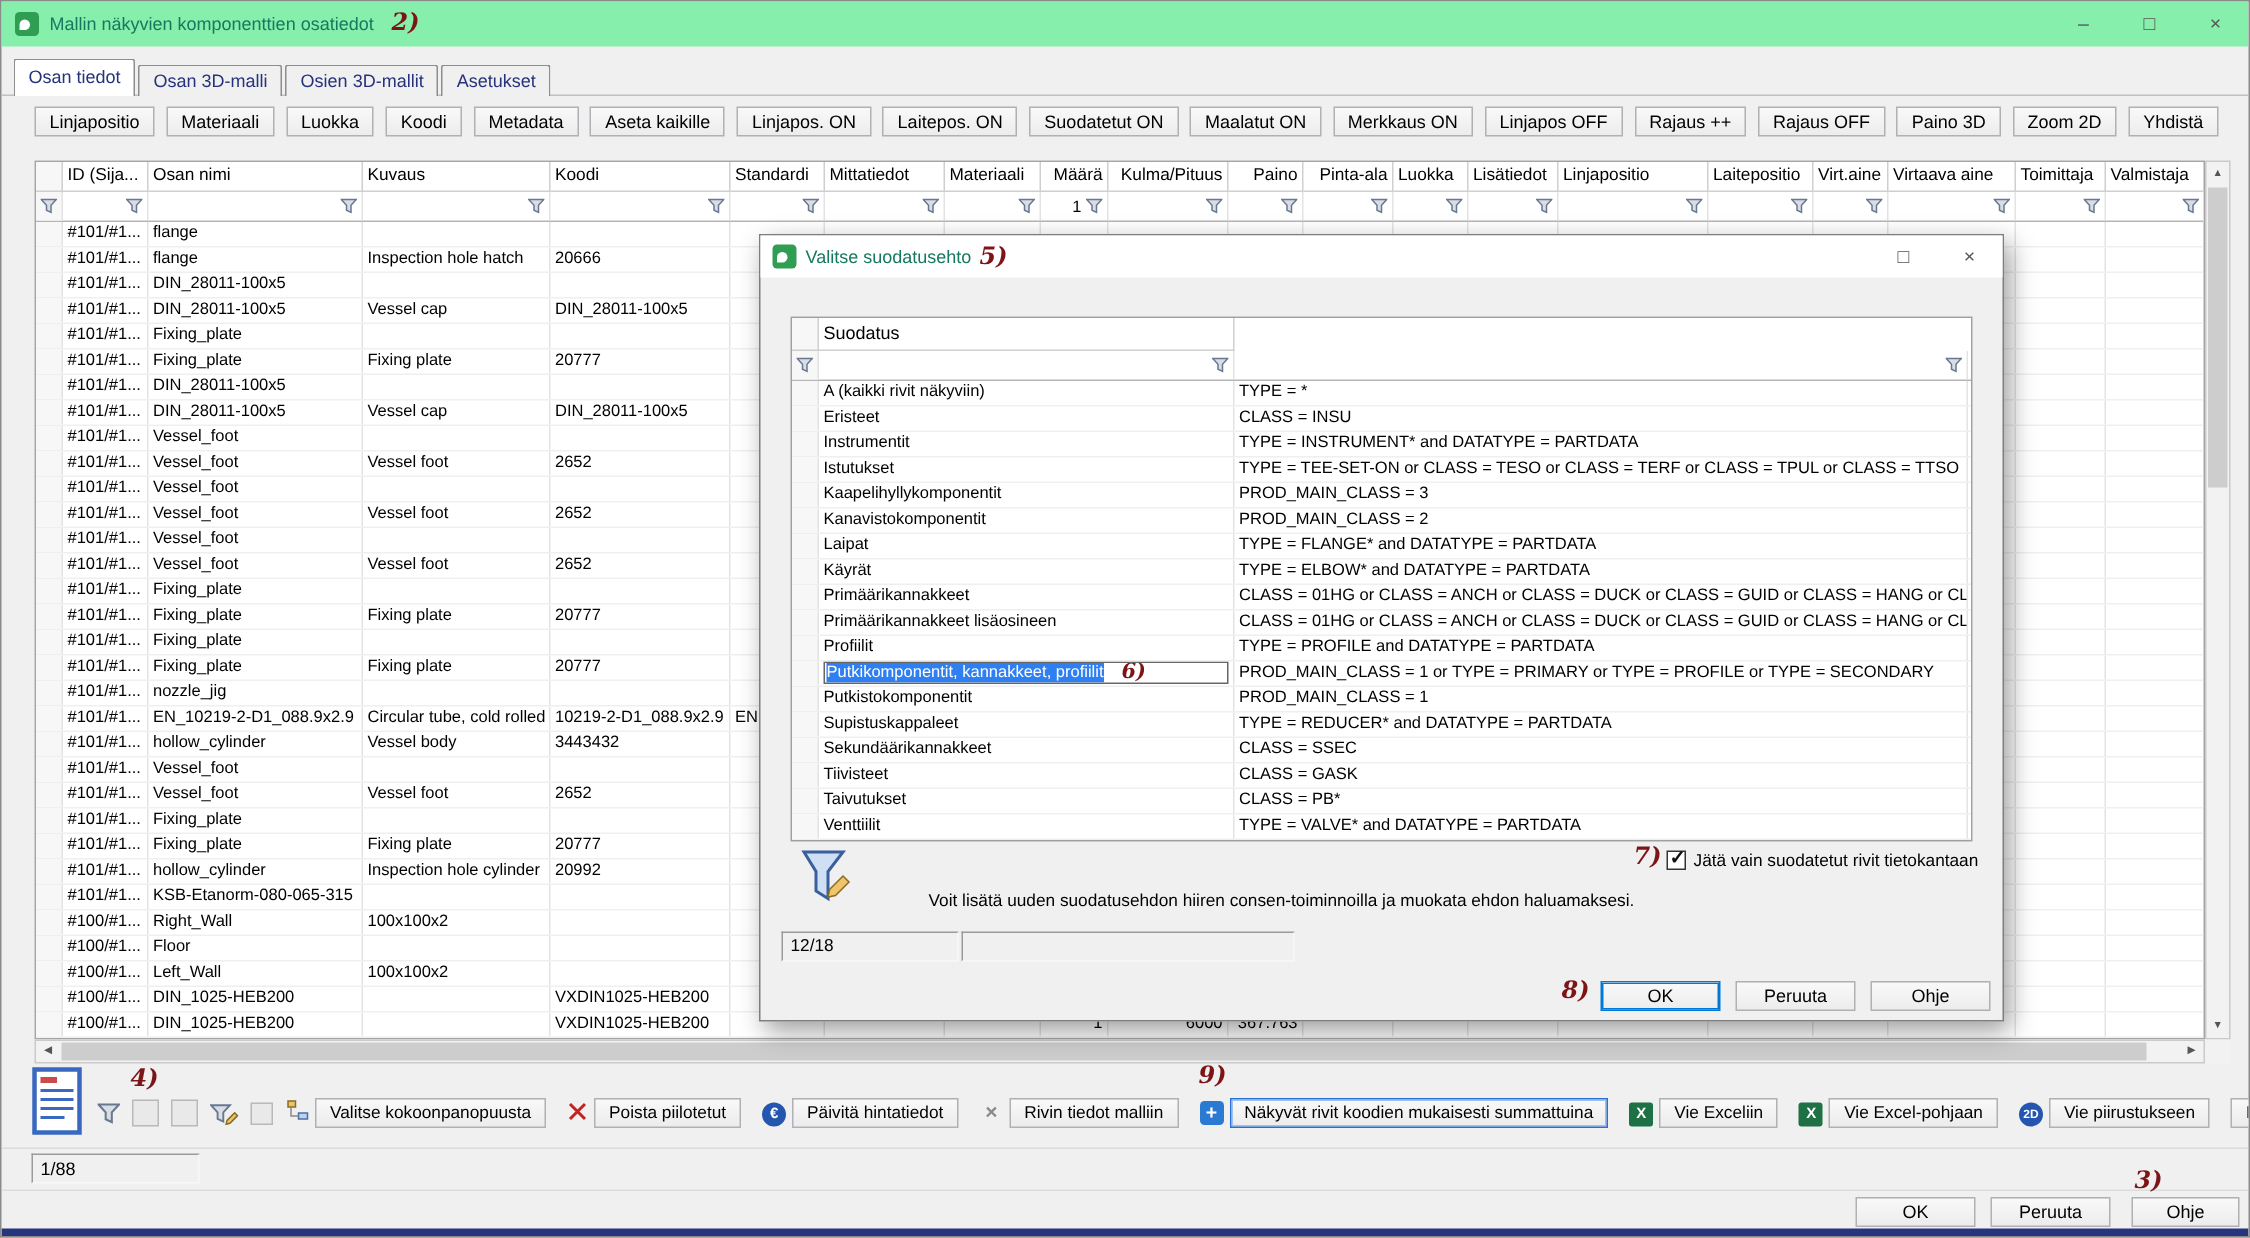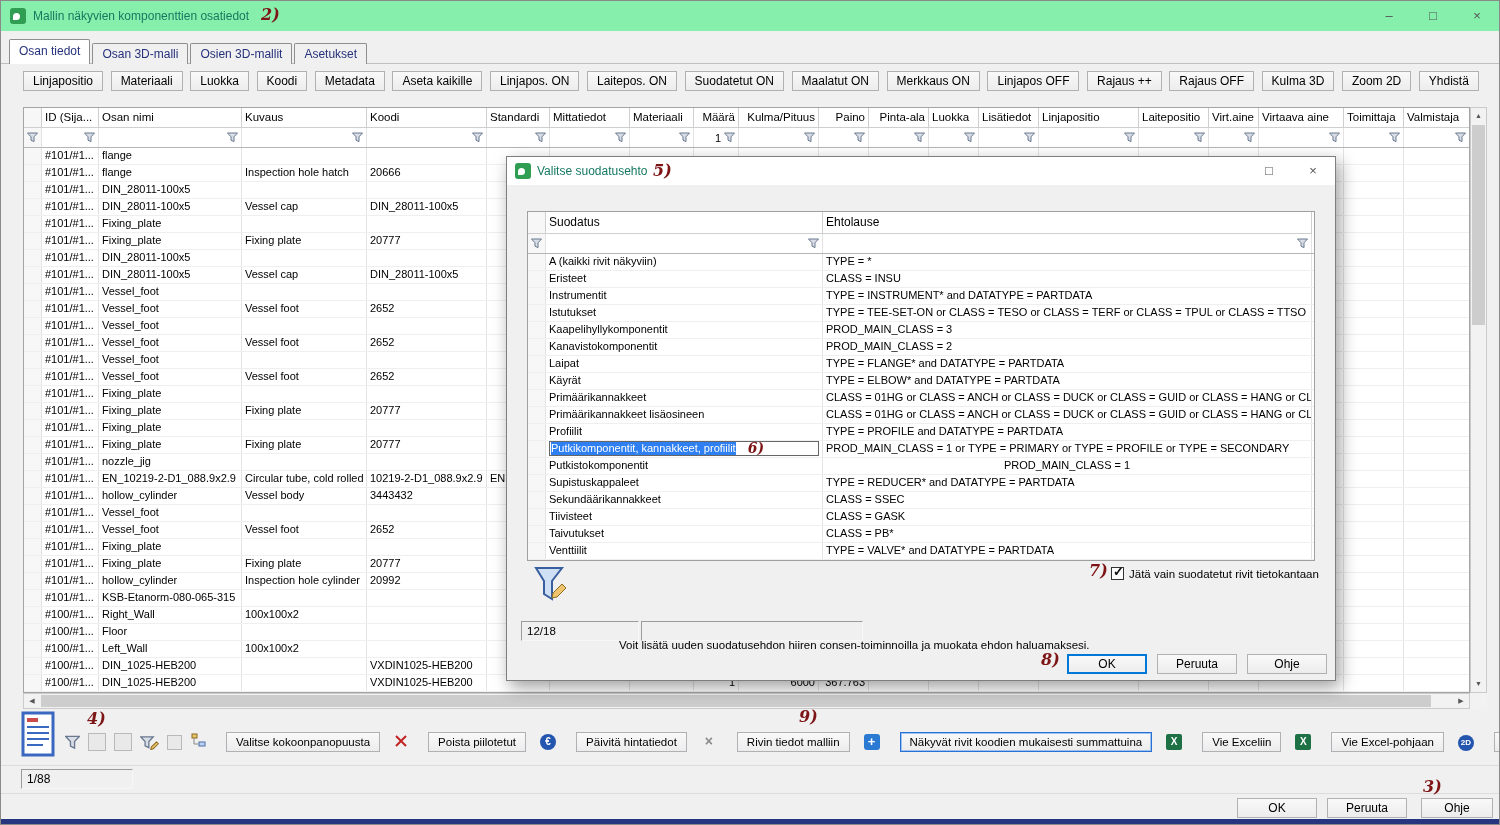--- a/index.html
+++ b/index.html
@@ -53,21 +53,21 @@
   .harr.lf{left:0;} .harr.rt{right:0;}
   .hthumb{position:absolute;left:17px;top:1px;height:12px;width:1390px;background:#cdcdcd;}
   .corner{position:absolute;left:1469px;top:692px;width:17px;height:16px;background:#f2f2f2;}
   
   .doc-icon{position:absolute;left:20px;top:710px;}
   .cluster{position:absolute;left:64px;top:731px;display:flex;gap:8px;align-items:center;height:20px;}
   .clbox{display:inline-block;width:18px;height:18px;border:1px solid #b9b9b9;background:#e9e9e9;}
   .clbox.sm{width:15px;height:15px;}
   .clicon{display:inline-flex;align-items:center;}
   .btgroups{position:absolute;left:190px;top:731px;right:0;display:flex;gap:14px;align-items:center;height:20px;overflow:hidden;}
-  .btgroup{display:inline-flex;align-items:center;gap:20px;flex:none;}
+  .btgroup{display:inline-flex;align-items:center;gap:4px;flex:none;}
   .bbtn{font-size:11.5px;}
   .focusbtn{border:1px solid #2a6fd4;box-shadow:inset 0 0 0 1px #9cc3ef;}
   .ic{display:inline-block;width:16px;height:16px;color:#fff;text-align:center;line-height:16px;font-size:10px;font-weight:bold;}
   .ic.euro{background:#2456b0;border-radius:50%;}
   .ic.cross{color:#8a8a8a;background:none;font-size:14px;line-height:15px;}
   .ic.plus{background:#2a7ad4;border-radius:3px;font-size:13px;line-height:15px;}
   .ic.excel{background:#1e7145;border-radius:2px;}
   .ic.c2d{background:#2456b0;border-radius:50%;font-size:8px;}
   .divider1{position:absolute;left:0;top:764px;width:100%;border-top:1px solid #dcdcdc;}
   .statuspanel{position:absolute;left:20px;top:768px;width:112px;height:20px;background:#f0f0f0;border:1px solid;border-color:#9b9b9b #f7f7f7 #f7f7f7 #9b9b9b;line-height:18px;padding:0 5px;font-size:12px;}
@@ -82,21 +82,21 @@
   .dlg-title .wtitle{left:30px;top:7px;}
   .dlg-controls{position:absolute;right:0;top:0;height:28px;display:flex;}
   .dlg-controls .wc{line-height:28px;}
   .dlg-table{position:absolute;left:20px;top:54px;width:788px;height:350px;background:#fff;border:1px solid #a0a0a0;overflow:hidden;}
   .dlg-table .hrow{height:22px;}
   .dlg-table .hcell{line-height:21px;font-size:12px;}
   .dsel{width:18px;background:#f7f7f7;}
   .editbox{display:inline-flex;align-items:center;width:100%;height:15px;border:1px solid #666;background:#fff;padding:0 1px;overflow:hidden;}
   .seltext{background:#2e7ff2;color:#fff;font-size:11px;line-height:13px;white-space:nowrap;}
   .dlg-info-icon{position:absolute;left:25px;top:408px;}
-  .dlg-info-text{position:absolute;left:112px;top:438px;font-size:11.5px;margin-top:44px;}
+  .dlg-info-text{position:absolute;left:112px;top:438px;font-size:11.5px;}
   .dlg-check{position:absolute;left:604px;top:410px;display:flex;align-items:center;gap:5px;font-size:11.5px;}
   .checkbox{position:relative;display:inline-block;width:13px;height:13px;border:1px solid #333;background:#fff;flex:none;}
   .checkmark{position:absolute;left:1px;top:-4px;font-size:13px;font-weight:bold;color:#111;}
   .dlg-status1{position:absolute;left:14px;top:464px;width:118px;height:20px;background:#f0f0f0;border:1px solid;border-color:#9b9b9b #f7f7f7 #f7f7f7 #9b9b9b;line-height:18px;padding:0 5px;font-size:11.5px;}
   .dlg-status2{position:absolute;left:134px;top:464px;width:222px;height:20px;background:#f0f0f0;border:1px solid;border-color:#9b9b9b #f7f7f7 #f7f7f7 #9b9b9b;}
   .dbtn{position:absolute;top:497px;width:80px;}
   .dbtn.ok{left:560px;border:1px solid #0078d7;box-shadow:inset 0 0 0 1px #0078d7;}
   .dbtn.cancel{left:650px;} .dbtn.help{left:740px;}
   .funnel{flex:none;}
 </style>
@@ -132,21 +132,21 @@
       <button class="btn">Metadata</button>
       <button class="btn">Aseta kaikille</button>
       <button class="btn">Linjapos. ON</button>
       <button class="btn">Laitepos. ON</button>
       <button class="btn">Suodatetut ON</button>
       <button class="btn">Maalatut ON</button>
       <button class="btn">Merkkaus ON</button>
       <button class="btn">Linjapos OFF</button>
       <button class="btn">Rajaus ++</button>
       <button class="btn">Rajaus OFF</button>
-      <button class="btn">Kulma 3D</button>
+      <button class="btn">Paino 3D</button>
       <button class="btn">Zoom 2D</button>
       <button class="btn">Yhdistä</button>
     </div>
 
   <div class="grid">
     <div class="hrow">
         <div class="cell sel hcell"></div>
         <div class="cell hcell" style="width: 57px;">ID (Sija...</div>
         <div class="cell hcell" style="width: 143px;">Osan nimi</div>
         <div class="cell hcell" style="width: 125px;">Kuvaus</div>
@@ -1080,21 +1080,20 @@
       <div class="dlg-controls">
         <span class="wc">□</span>
         <span class="wc">×</span>
       </div>
     </div>
 
     <div class="dlg-table">
       <div class="hrow">
           <div class="cell dsel hcell"></div>
           <div class="cell hcell" style="width: 277px;">Suodatus</div>
-          <div class="cell hcell" style="width: 489px;">Ehtolause</div>
         </div>
       <div class="frow">
           <div class="cell dsel fcell">
             <svg class="funnel" width="11" height="11" viewBox="0 0 11 11">
               <path d="M0.5 1h10L7 4.8V9.6L4 8.2V4.8Z" fill="#d9dde6" stroke="#68788f"></path>
             </svg>
           </div>
           <div class="cell fcell" style="width: 277px;">
             <svg class="funnel" width="11" height="11" viewBox="0 0 11 11">
               <path d="M0.5 1h10L7 4.8V9.6L4 8.2V4.8Z" fill="#d9dde6" stroke="#68788f"></path>
@@ -1166,21 +1165,21 @@
             <div class="cell dsel"></div>
             <div class="cell dcell" style="width: 277px;"><span class="editbox">
                 <span class="seltext">Putkikomponentit, kannakkeet, profiilit</span>
                 <span class="ann ann6">6)</span>
               </span></div>
             <div class="cell dcell" style="width: 489px;">PROD_MAIN_CLASS = 1 or TYPE = PRIMARY or TYPE = PROFILE or TYPE = SECONDARY</div>
           </div>
           <div class="trow">
             <div class="cell dsel"></div>
             <div class="cell dcell" style="width: 277px;">Putkistokomponentit</div>
-            <div class="cell dcell" style="width: 489px; text-align: center;">PROD_MAIN_CLASS = 1</div>
+            <div class="cell dcell" style="width: 489px;">PROD_MAIN_CLASS = 1</div>
           </div>
           <div class="trow">
             <div class="cell dsel"></div>
             <div class="cell dcell" style="width: 277px;">Supistuskappaleet</div>
             <div class="cell dcell" style="width: 489px;">TYPE = REDUCER* and DATATYPE = PARTDATA</div>
           </div>
           <div class="trow">
             <div class="cell dsel"></div>
             <div class="cell dcell" style="width: 277px;">Sekundäärikannakkeet</div>
             <div class="cell dcell" style="width: 489px;">CLASS = SSEC</div>

